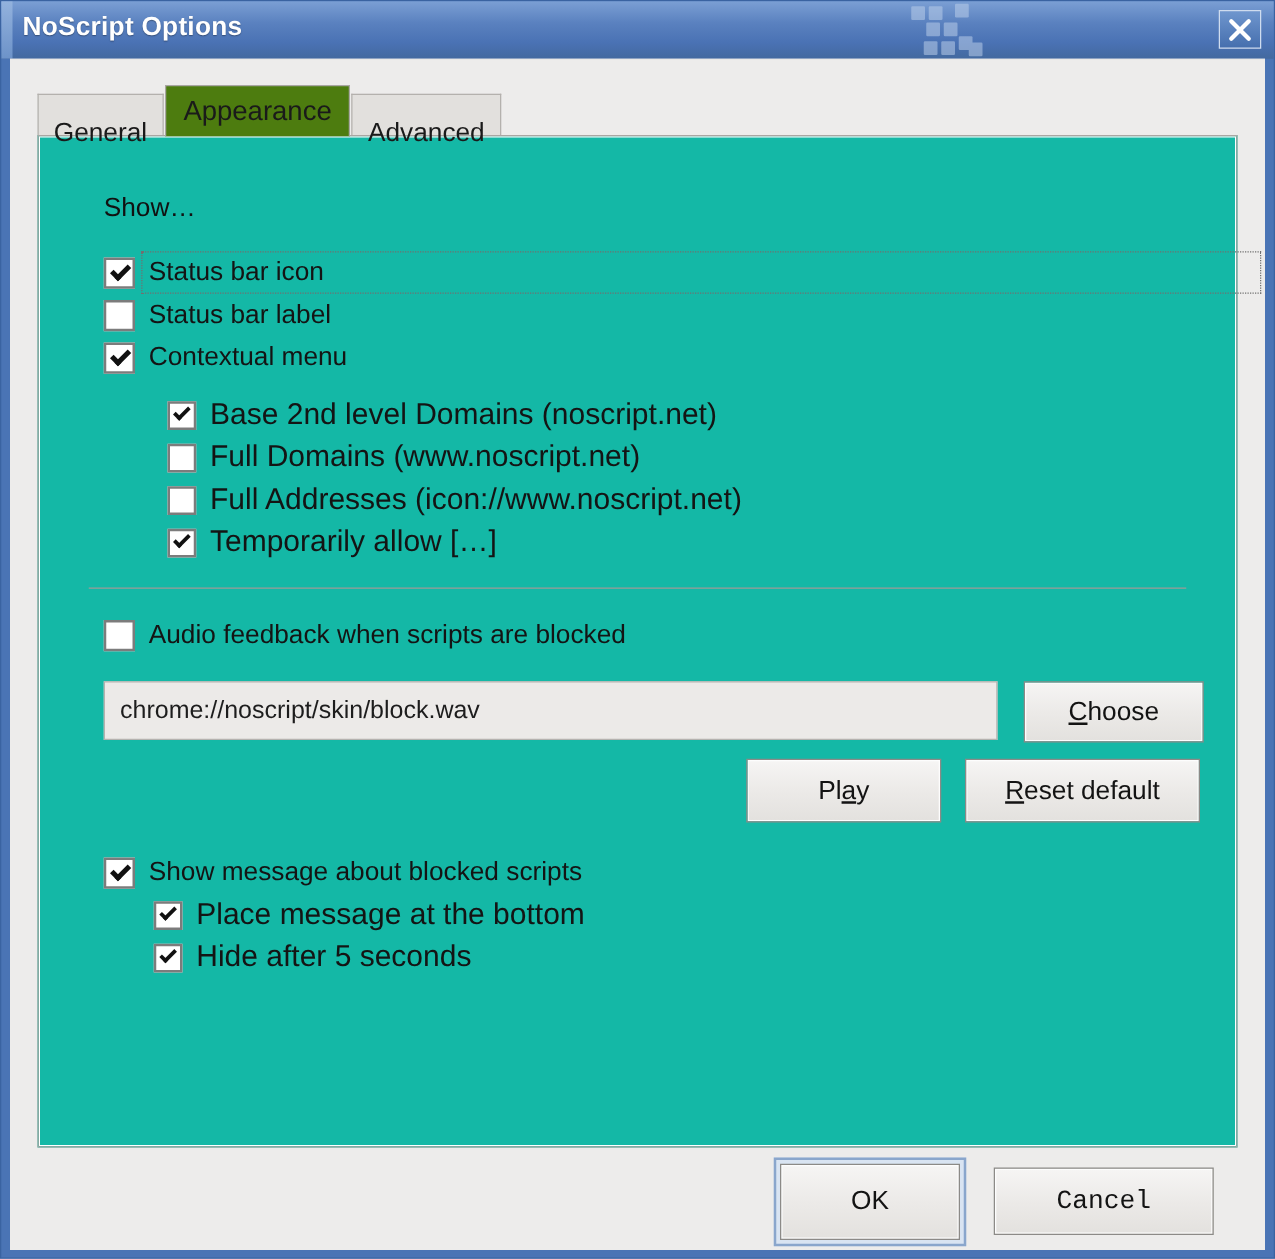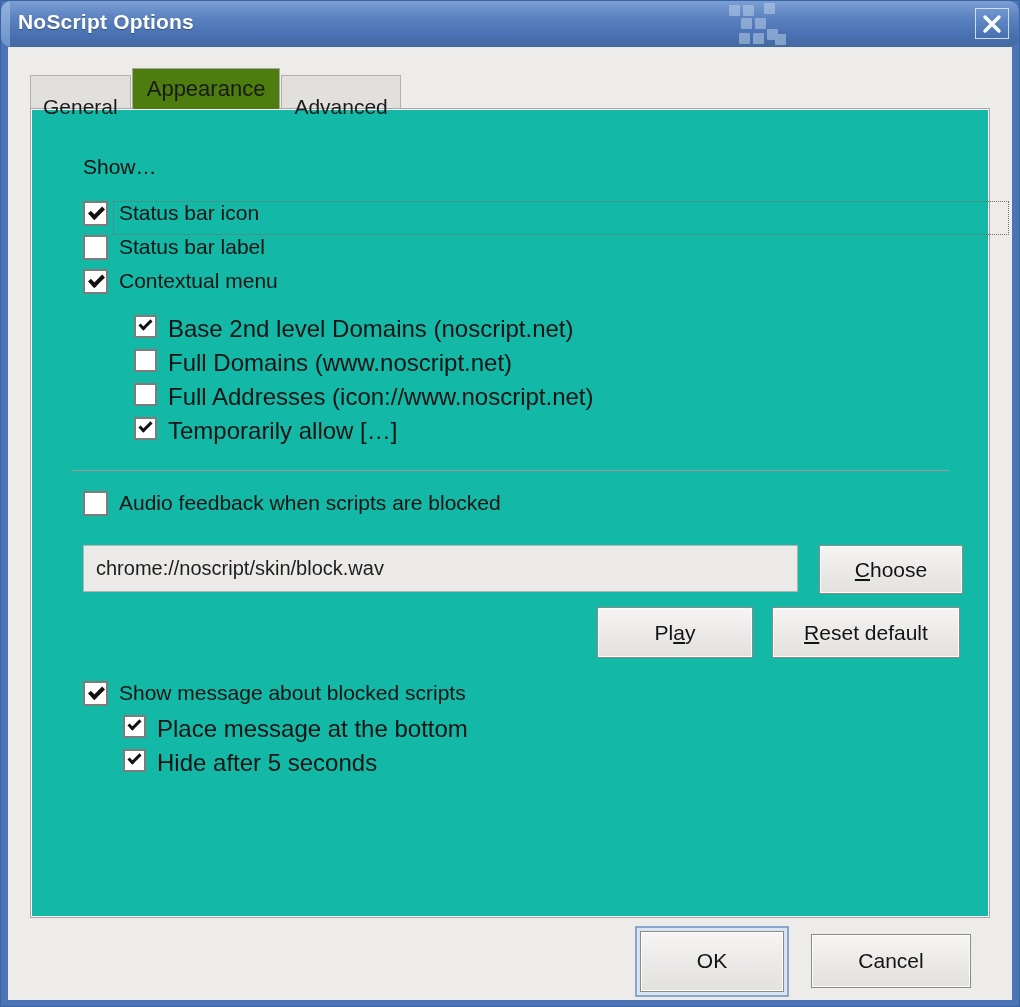--- a/index.html
+++ b/index.html
@@ -29,21 +29,20 @@
   }
 
   
   .titlebar {
     position: relative;
     height: 46px;
     flex: 0 0 46px;
     margin: -6px -7px 0 -7px;
     background: linear-gradient(180deg,#7b9fd4 0%, #5a81bf 38%, #4a72b4 72%, #43699f 100%);
     overflow: hidden;
-    border-radius: 10px;
   }
   .titlebar-left-sheen {
     position:absolute; left:0; top:0; width:9px; height:100%;
     background: linear-gradient(180deg,#93b2dd,#6d93c9);
   }
   .title-text {
     position: absolute;
     left: 17px;
     top: 9px;
     font-size: 21px;
@@ -143,21 +142,21 @@
 
   .section-label {
     font-size: 21px;
     color: #111;
     margin: 4px 0 22px 26px;
   }
 
   
   .cbrow {
     display: flex;
-    align-items: flex-start;
+    align-items: center;
     height: 34px;
     margin-left: 26px;
     position: relative;
   }
   .cbrow.indent { margin-left: 77px; }
   .cbrow.indent2 { margin-left: 66px; }
 
   .cbrow.focused::after {
     content: "";
     position: absolute;
@@ -269,21 +268,21 @@
     padding-right: 41px;
     gap: 22px;
   }
   .btn-default-wrap {
     box-sizing: border-box;
     border: 2px solid #8aa6cc;
     background: #d9e4f2;
     padding: 3px;
   }
   .btn-ok { width: 144px; height: 61px; }
-  .btn-cancel { width: 160px; height: 54px; }
+  .btn-cancel { width: 176px; height: 54px; font-family: Liberation Mono, monospace; }
 </style>
 </head>
 <body>
 
 <div class="window">
 
   <div class="titlebar">
     <div class="titlebar-left-sheen"></div>
     <div class="title-text">NoScript Options</div>
 

